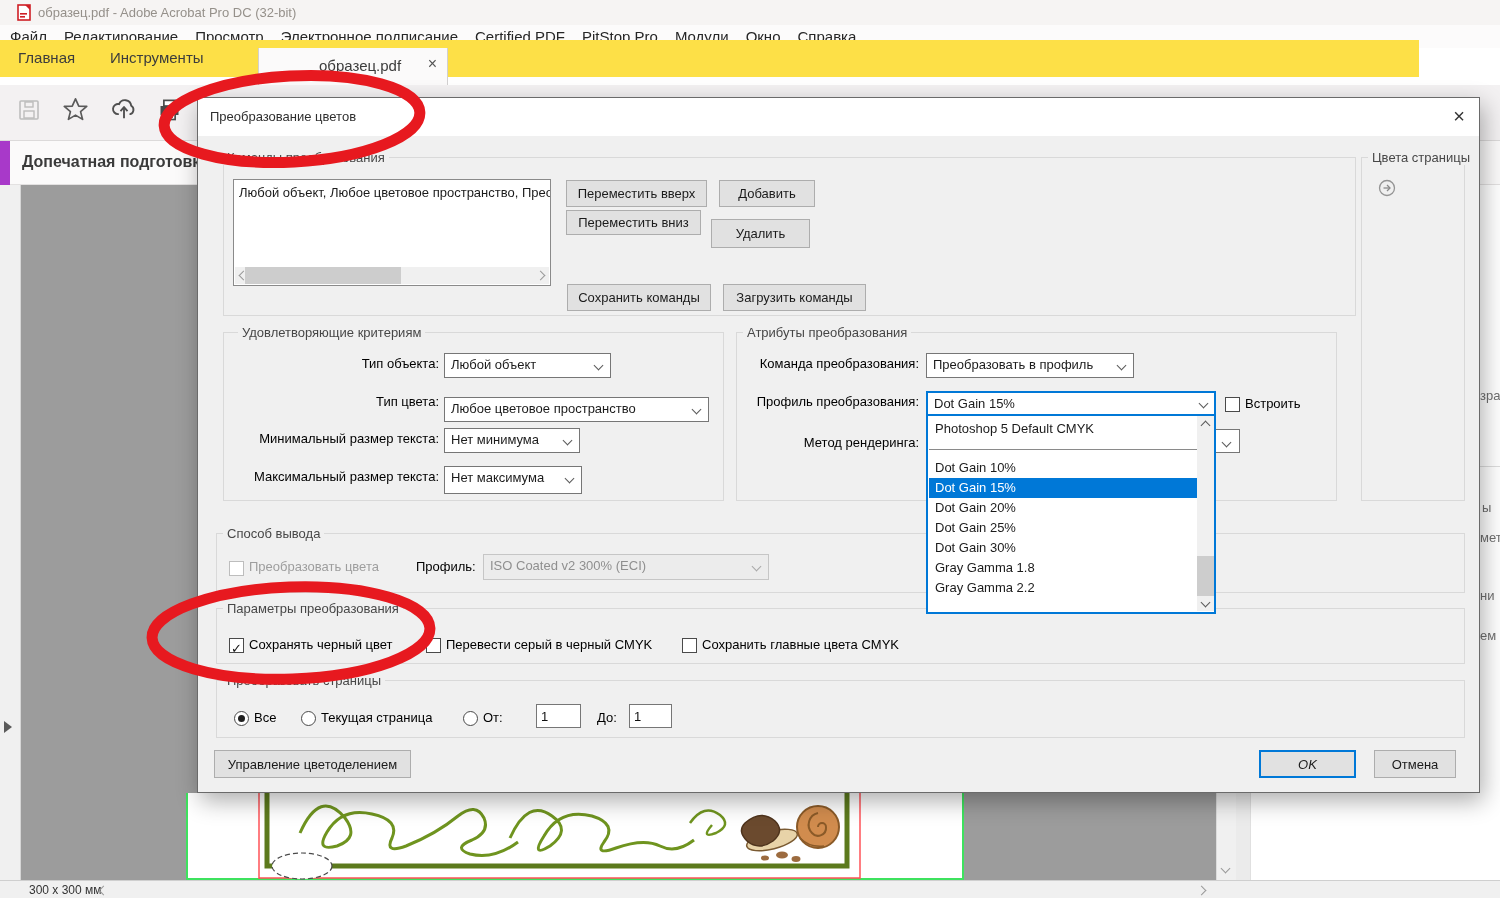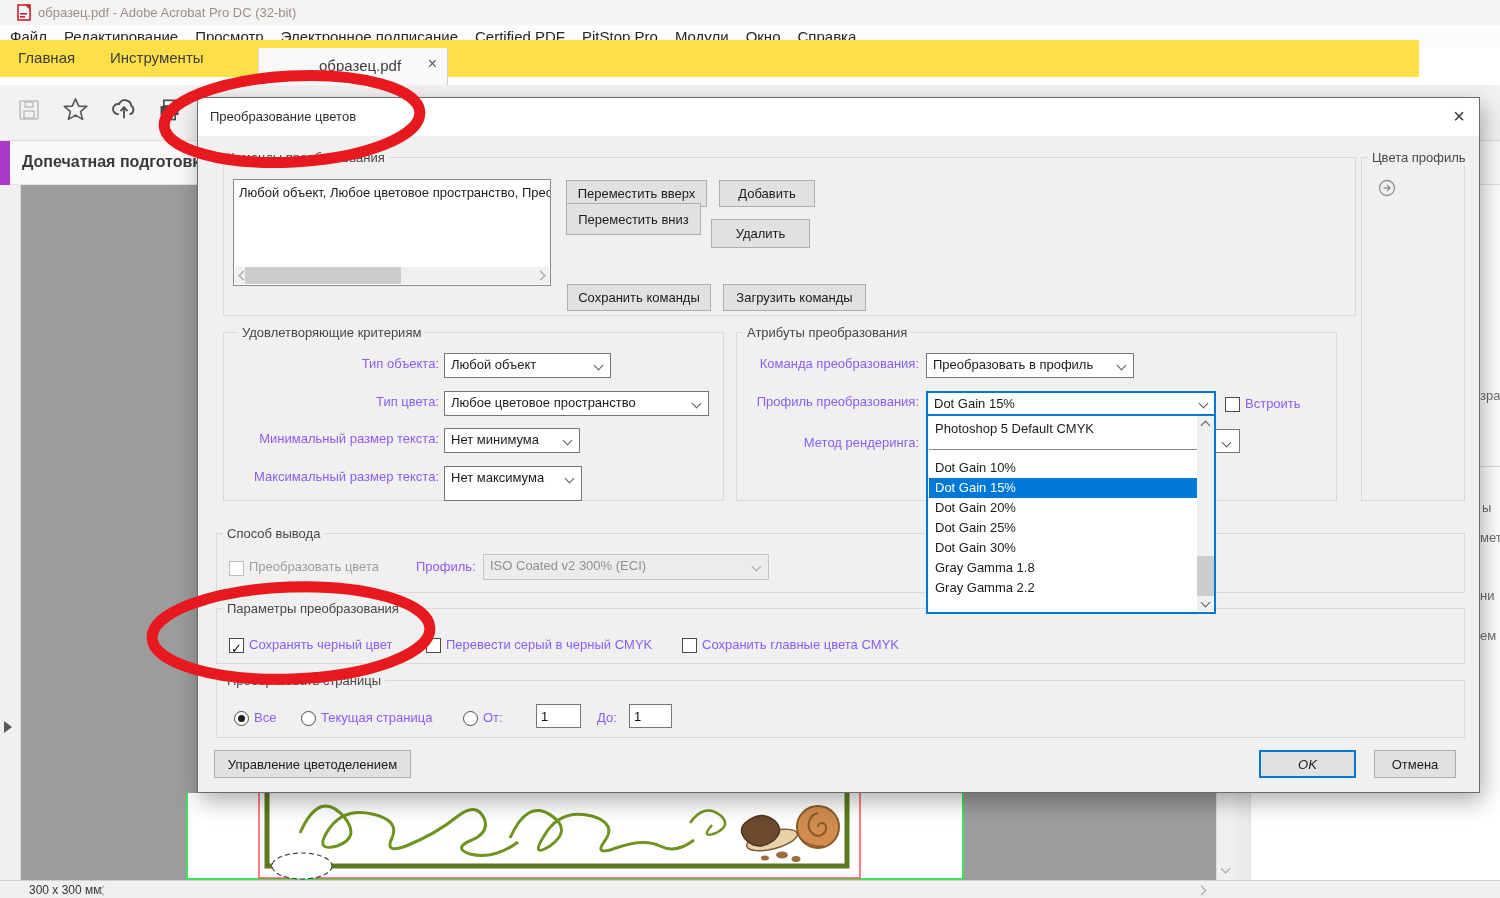--- a/index.html
+++ b/index.html
@@ -39,21 +39,21 @@
   .chev.right{transform:rotate(-45deg);}
   .chev.gray{border-color:#9a9a9a;}
 
   
   #dialog{left:197px;top:97px;width:1283px;height:696px;background:#f0f0f0;border:1px solid #6a6a6a;box-shadow:3px 8px 22px rgba(0,0,0,.32);}
   #dialog-titlebar{left:0;top:0;width:100%;height:38px;background:#ffffff;}
   #dialog-titlebar .t{left:12px;top:11px;font-size:13px;color:#2f2f2f;}
   #dialog-close{right:14px;top:6px;font-size:20px;color:#333;line-height:24px;cursor:default;}
   .group{border:1px solid #d9d9d9;}
   .glabel{font-size:13px;color:#474747;background:#f0f0f0;padding:0 4px;white-space:nowrap;}
-  .flabel{font-size:13px;color:#8b5cf6;white-space:nowrap;}
+  .flabel{font-size:13px;color:#000000;white-space:nowrap;}
   .btn{background:#e1e1e1;border:1px solid #adadad;font-size:13px;color:#1b1b1b;display:flex;align-items:center;justify-content:center;white-space:nowrap;}
   .btn.primary{border:2px solid #0078d7;font-style:italic;}
   .combo{background:#fff;border:1px solid #767676;font-size:13px;color:#1b1b1b;padding:3px 8px 0 6px;white-space:nowrap;overflow:hidden;}
   .combo .chev{position:absolute;right:8px;top:8px;}
   .combo.focused{border:2px solid #0078d7;}
   .combo.disabled{background:#ececec;border-color:#c6c6c6;color:#8f8f8f;}
   .combo.disabled .chev{border-color:#a8a8a8;}
   .cb{width:15px;height:15px;background:#fff;border:1px solid #4a4a4a;text-align:center;}
   .cb .tick{font-size:13px;line-height:13px;color:#111;}
   .cb.disabled{border-color:#bdbdbd;}
@@ -203,41 +203,41 @@
     <div class="abs" id="cmd-list">
       <div class="item">Любой объект, Любое цветовое пространство, Прео</div>
       <div id="cmd-hscroll">
         <span class="chev left gray abs" style="left:5px;top:5px"></span>
         <span class="chev right gray abs" style="right:5px;top:5px"></span>
         <div id="cmd-hthumb"></div>
       </div>
     </div>
     <div class="abs btn" style="left:368px;top:82px;width:141px;height:27px">Переместить вверх</div>
     <div class="abs btn" style="left:521px;top:82px;width:96px;height:27px">Добавить</div>
-    <div class="abs btn" style="left:368px;top:105px;width:135px;height:32px">Переместить вниз</div>
+    <div class="abs btn" style="left:368px;top:112px;width:135px;height:25px">Переместить вниз</div>
     <div class="abs btn" style="left:513px;top:121px;width:99px;height:29px">Удалить</div>
     <div class="abs btn" style="left:369px;top:186px;width:144px;height:27px">Сохранить команды</div>
     <div class="abs btn" style="left:525px;top:186px;width:143px;height:27px">Загрузить команды</div>
 
     <div class="abs group" style="left:25px;top:234px;width:501px;height:169px"></div>
     <div class="abs glabel" style="left:40px;top:227px">Удовлетворяющие критериям</div>
     <div class="abs flabel" style="left:25px;top:258px;width:216px;text-align:right">Тип объекта:</div>
     <div class="abs combo" style="left:246px;top:255px;width:167px;height:25px">
       <span>Любой объект</span><span class="chev down"></span>
     </div>
     <div class="abs flabel" style="left:25px;top:296px;width:216px;text-align:right">Тип цвета:</div>
-    <div class="abs combo" style="left:246px;top:293px;width:265px;height:25px">
+    <div class="abs combo" style="left:246px;top:299px;width:265px;height:25px">
       <span>Любое цветовое пространство</span><span class="chev down"></span>
     </div>
     <div class="abs flabel" style="left:25px;top:333px;width:216px;text-align:right">Минимальный размер текста:</div>
     <div class="abs combo" style="left:246px;top:330px;width:136px;height:25px">
       <span>Нет минимума</span><span class="chev down"></span>
     </div>
     <div class="abs flabel" style="left:25px;top:371px;width:216px;text-align:right">Максимальный размер текста:</div>
-    <div class="abs combo" style="left:246px;top:368px;width:138px;height:35px">
+    <div class="abs combo" style="left:246px;top:368px;width:138px;height:28px">
       <span>Нет максимума</span><span class="chev down"></span>
     </div>
 
     <div class="abs group" style="left:538px;top:234px;width:601px;height:169px"></div>
     <div class="abs glabel" style="left:545px;top:227px">Атрибуты преобразования</div>
     <div class="abs flabel" style="left:545px;top:258px;width:176px;text-align:right">Команда преобразования:</div>
     <div class="abs combo" style="left:728px;top:255px;width:208px;height:25px">
       <span>Преобразовать в профиль</span><span class="chev down"></span>
     </div>
     <div class="abs flabel" style="left:545px;top:296px;width:176px;text-align:right">Профиль преобразования:</div>
@@ -245,21 +245,21 @@
     <div class="abs combo" style="left:1016px;top:331px;width:26px;height:24px;padding:0">
       <span class="chev down" style="right:9px;top:9px"></span>
     </div>
     <div class="abs cb" style="left:1027px;top:299px"></div>
     <div class="abs flabel" style="left:1047px;top:298px">Встроить</div>
     <div class="abs combo focused" style="left:728px;top:293px;width:290px;height:25px">
       <span>Dot Gain 15%</span><span class="chev down" style="right:7px;top:7px"></span>
     </div>
 
     <div class="abs group" style="left:1163px;top:59px;width:104px;height:344px"></div>
-    <div class="abs glabel" style="left:1170px;top:52px">Цвета профиль</div>
+    <div class="abs glabel" style="left:1170px;top:52px">Цвета страницы</div>
     <svg class="abs" style="left:1180px;top:81px" width="18" height="18" viewBox="0 0 18 18">
       <circle cx="9" cy="9" r="7.5" fill="none" stroke="#949494" stroke-width="1.3"></circle>
       <line x1="5.5" y1="9" x2="11.5" y2="9" stroke="#8a8a8a" stroke-width="1.3"></line>
       <polyline points="9,6 12,9 9,12" fill="none" stroke="#8a8a8a" stroke-width="1.3"></polyline>
     </svg>
 
     <div class="abs" id="profile-popup">
       <div class="dd-item" style="top:3px">Photoshop 5 Default CMYK</div>
       <div class="abs" style="left:1px;top:33px;width:270px;border-top:1px solid #8a8a8a"></div>
       <div class="dd-item" style="top:42px">Dot Gain 10%</div>

